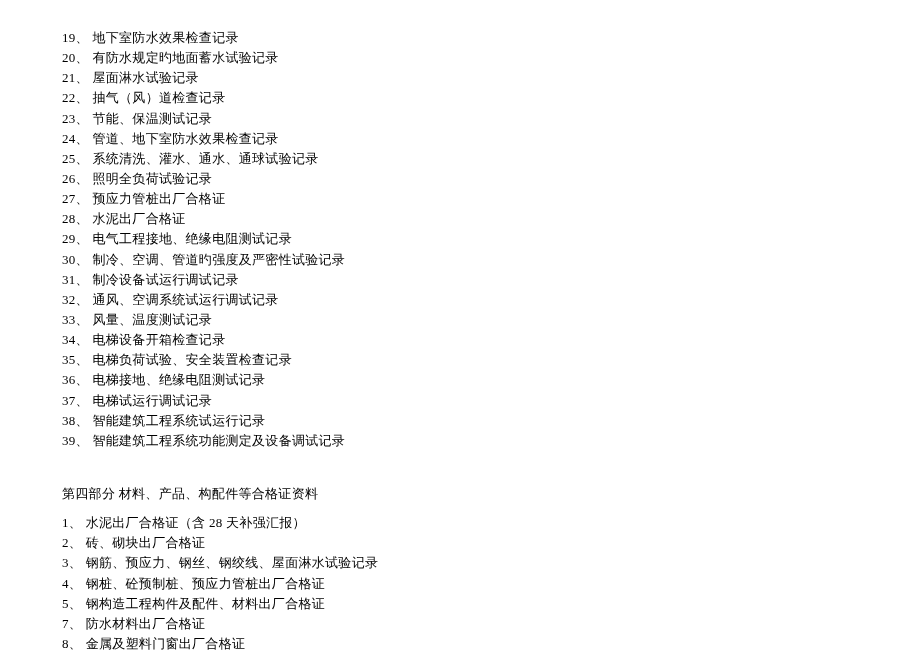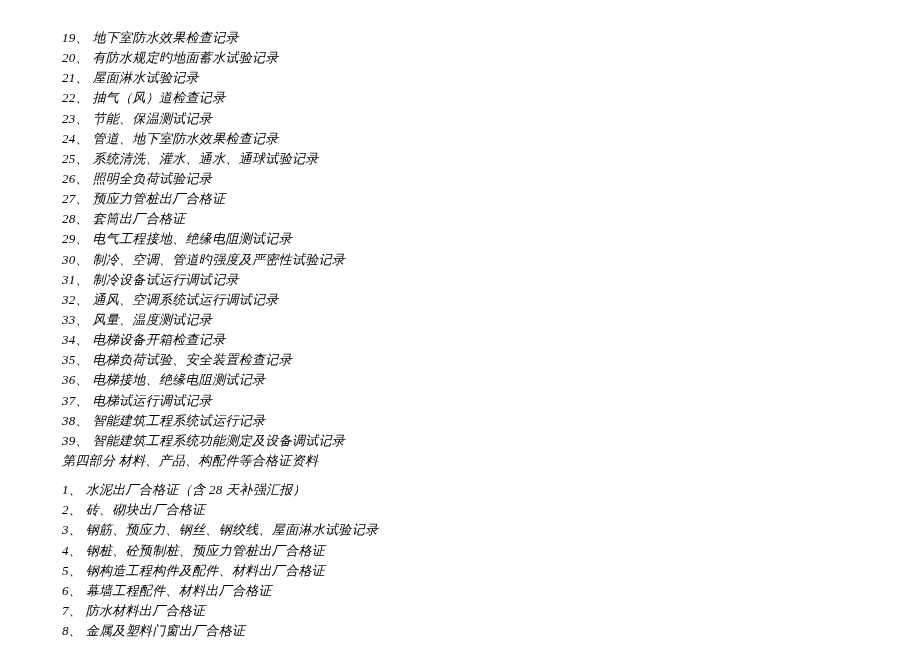--- a/index.html
+++ b/index.html
@@ -13,33 +13,33 @@
       font-size: 13px;
       color: #000000;
       padding: 28px 0 0 62px;
       width: 920px;
       height: 651px;
       line-height: 1.55;
     }
     .list-line {
       white-space: nowrap;
       letter-spacing: 0.3px;
-      font-style: italic;
     }
     .item-num {
       display: inline;
     }
     .item-sep {
       display: inline;
     }
     .item-text {
       display: inline;
     }
     .section-title {
       letter-spacing: 0.3px;
+      margin-top: 33px;
     }
     .list-block {
       display: block;
     }
     .second-block {
       margin-top: 9px;
     }
   </style>
 </head>
 <body>
@@ -47,21 +47,21 @@
 <div class="list-block">
   <div class="list-line"><span class="item-num">19</span><span class="item-sep">、 </span><span class="item-text">地下室防水效果检查记录</span></div>
   <div class="list-line"><span class="item-num">20</span><span class="item-sep">、 </span><span class="item-text">有防水规定旳地面蓄水试验记录</span></div>
   <div class="list-line"><span class="item-num">21</span><span class="item-sep">、 </span><span class="item-text">屋面淋水试验记录</span></div>
   <div class="list-line"><span class="item-num">22</span><span class="item-sep">、 </span><span class="item-text">抽气（风）道检查记录</span></div>
   <div class="list-line"><span class="item-num">23</span><span class="item-sep">、 </span><span class="item-text">节能、保温测试记录</span></div>
   <div class="list-line"><span class="item-num">24</span><span class="item-sep">、 </span><span class="item-text">管道、地下室防水效果检查记录</span></div>
   <div class="list-line"><span class="item-num">25</span><span class="item-sep">、 </span><span class="item-text">系统清洗、灌水、通水、通球试验记录</span></div>
   <div class="list-line"><span class="item-num">26</span><span class="item-sep">、 </span><span class="item-text">照明全负荷试验记录</span></div>
   <div class="list-line"><span class="item-num">27</span><span class="item-sep">、 </span><span class="item-text">预应力管桩出厂合格证</span></div>
-  <div class="list-line"><span class="item-num">28</span><span class="item-sep">、 </span><span class="item-text">套筒出厂合格证</span></div>
+  <div class="list-line"><span class="item-num">28</span><span class="item-sep">、 </span><span class="item-text">水泥出厂合格证</span></div>
   <div class="list-line"><span class="item-num">29</span><span class="item-sep">、 </span><span class="item-text">电气工程接地、绝缘电阻测试记录</span></div>
   <div class="list-line"><span class="item-num">30</span><span class="item-sep">、 </span><span class="item-text">制冷、空调、管道旳强度及严密性试验记录</span></div>
   <div class="list-line"><span class="item-num">31</span><span class="item-sep">、 </span><span class="item-text">制冷设备试运行调试记录</span></div>
   <div class="list-line"><span class="item-num">32</span><span class="item-sep">、 </span><span class="item-text">通风、空调系统试运行调试记录</span></div>
   <div class="list-line"><span class="item-num">33</span><span class="item-sep">、 </span><span class="item-text">风量、温度测试记录</span></div>
   <div class="list-line"><span class="item-num">34</span><span class="item-sep">、 </span><span class="item-text">电梯设备开箱检查记录</span></div>
   <div class="list-line"><span class="item-num">35</span><span class="item-sep">、 </span><span class="item-text">电梯负荷试验、安全装置检查记录</span></div>
   <div class="list-line"><span class="item-num">36</span><span class="item-sep">、 </span><span class="item-text">电梯接地、绝缘电阻测试记录</span></div>
   <div class="list-line"><span class="item-num">37</span><span class="item-sep">、 </span><span class="item-text">电梯试运行调试记录</span></div>
   <div class="list-line"><span class="item-num">38</span><span class="item-sep">、 </span><span class="item-text">智能建筑工程系统试运行记录</span></div>
@@ -69,17 +69,16 @@
 </div>
 
 <div class="section-title list-line">第四部分   材料、产品、构配件等合格证资料</div>
 
 <div class="list-block second-block">
   <div class="list-line"><span class="item-num">1</span><span class="item-sep">、 </span><span class="item-text">水泥出厂合格证（含 28 天补强汇报）</span></div>
   <div class="list-line"><span class="item-num">2</span><span class="item-sep">、 </span><span class="item-text">砖、砌块出厂合格证</span></div>
   <div class="list-line"><span class="item-num">3</span><span class="item-sep">、 </span><span class="item-text">钢筋、预应力、钢丝、钢绞线、屋面淋水试验记录</span></div>
   <div class="list-line"><span class="item-num">4</span><span class="item-sep">、 </span><span class="item-text">钢桩、砼预制桩、预应力管桩出厂合格证</span></div>
   <div class="list-line"><span class="item-num">5</span><span class="item-sep">、 </span><span class="item-text">钢构造工程构件及配件、材料出厂合格证</span></div>
-  <div class="list-line"><span class="item-num">6</span><span class="item-sep">、 </span><span class="item-text">幕墙工程配件、材料出厂合格证</span></div>
   <div class="list-line"><span class="item-num">7</span><span class="item-sep">、 </span><span class="item-text">防水材料出厂合格证</span></div>
   <div class="list-line"><span class="item-num">8</span><span class="item-sep">、 </span><span class="item-text">金属及塑料门窗出厂合格证</span></div>
 
 </div>
 
 </body></html>

